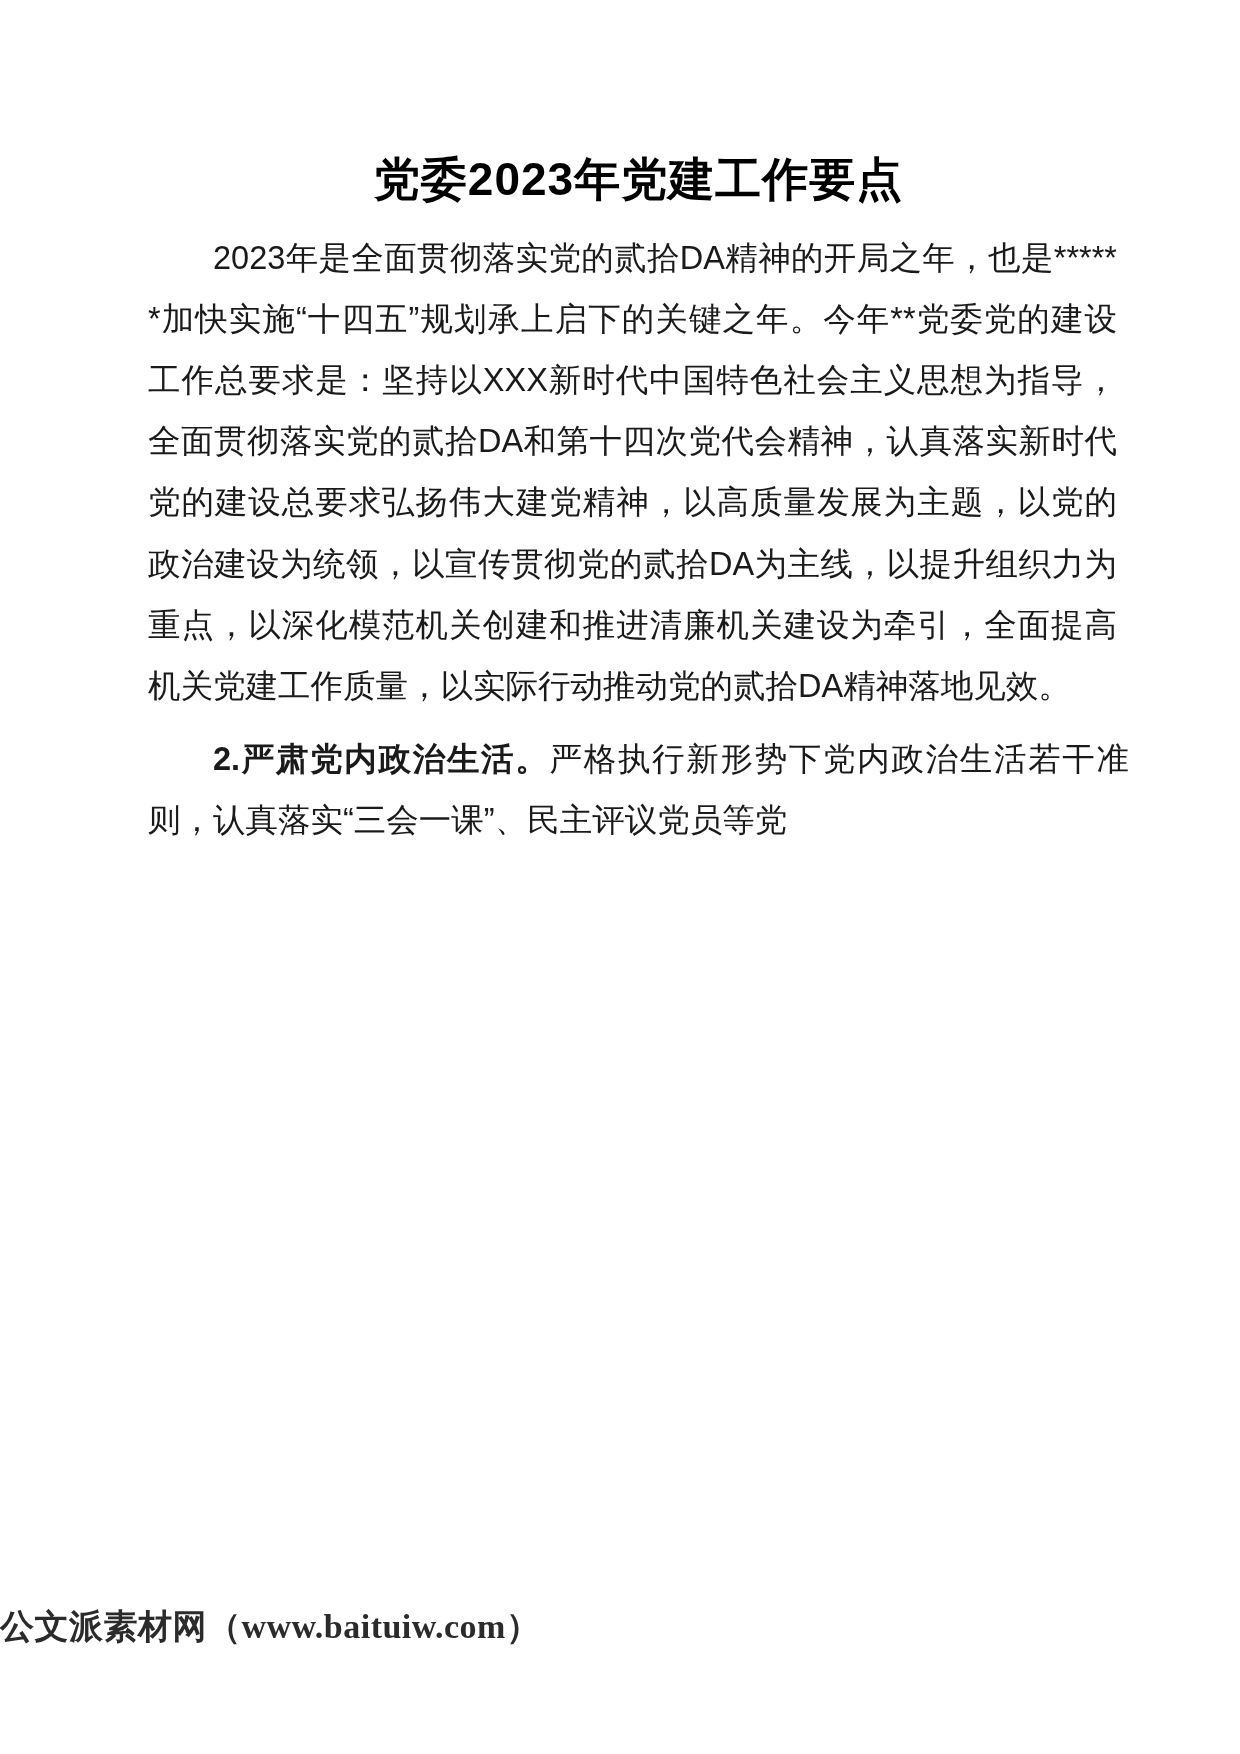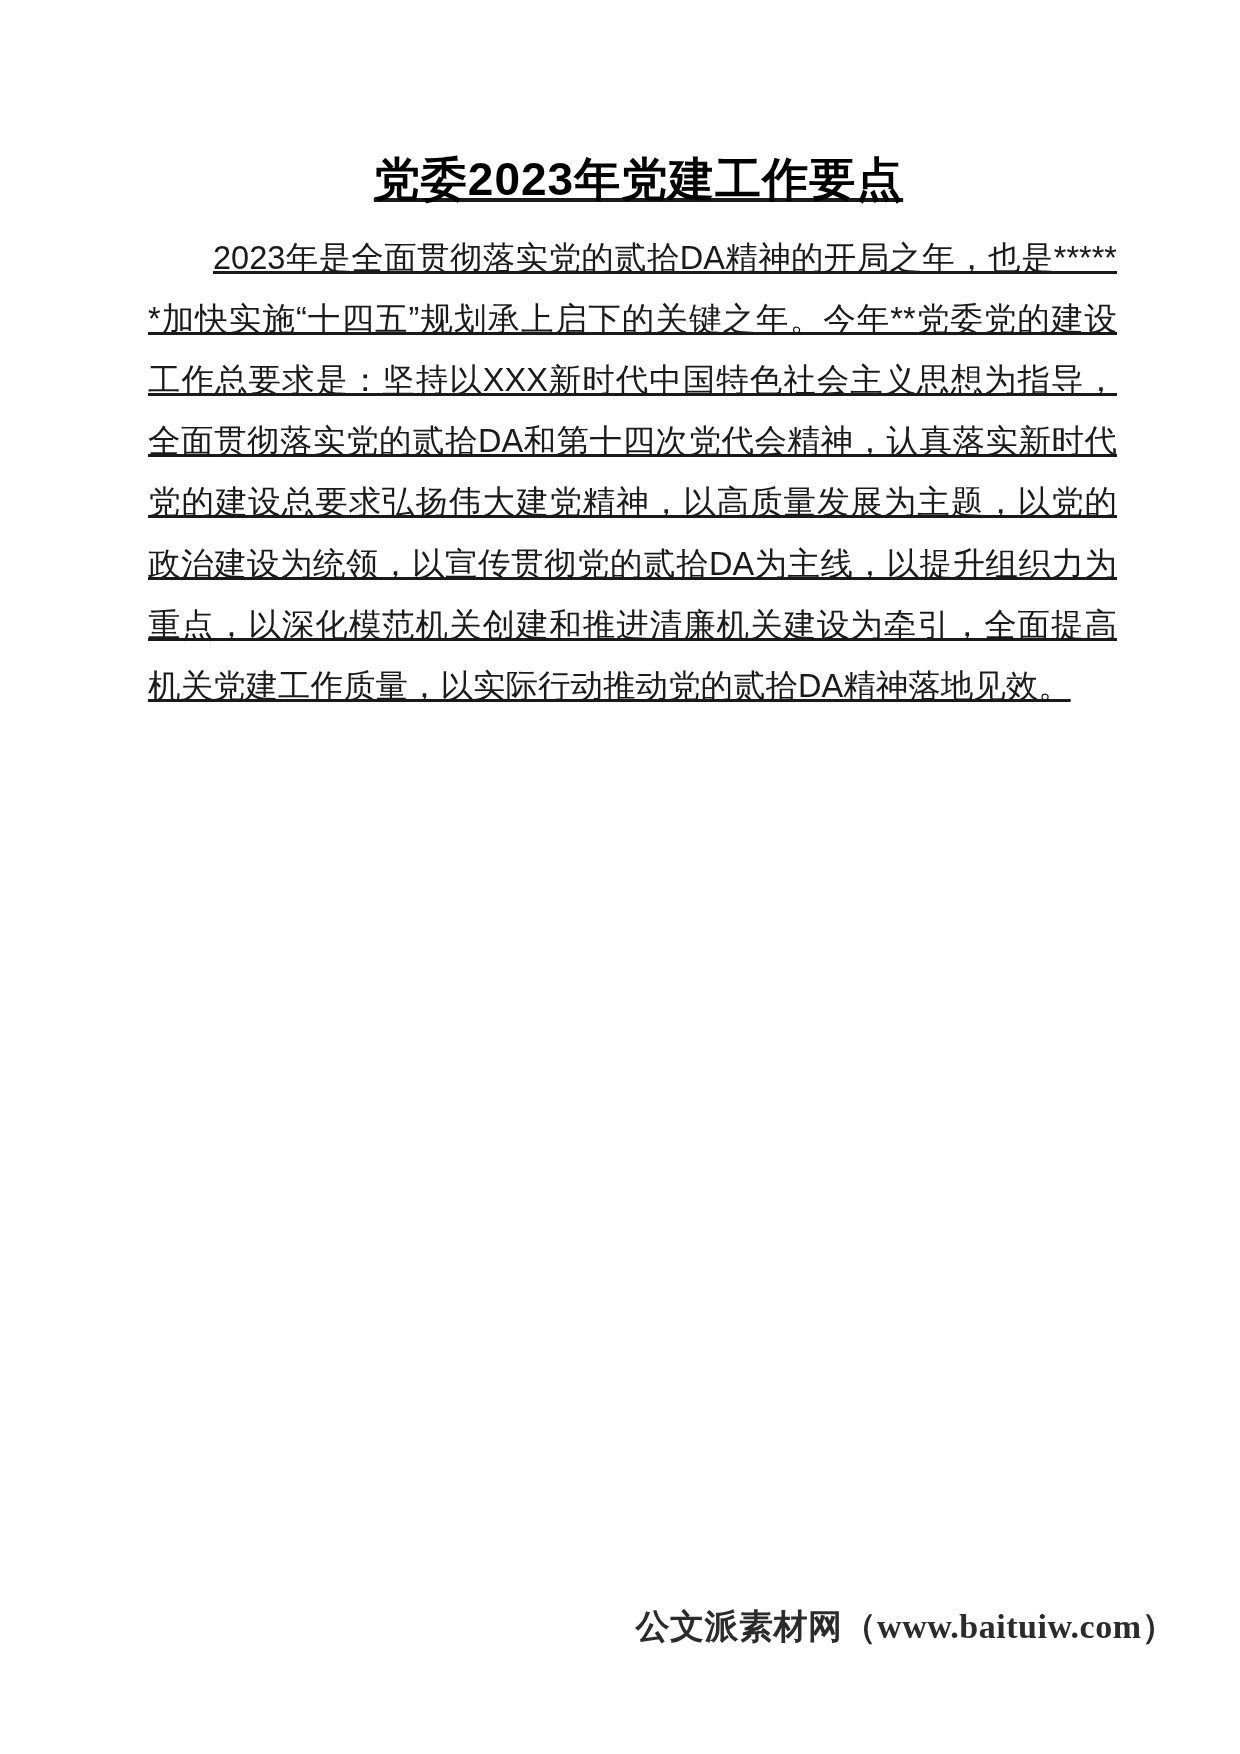--- a/index.html
+++ b/index.html
@@ -16,21 +16,20 @@
     overflow: hidden;
   }
   .page {
     position: absolute;
     left: 0;
     top: 0;
     width: 1240px;
     height: 1754px;
     box-sizing: border-box;
     padding: 120px 111px 0 148px;
-    text-decoration: underline;
   }
   .doc-title {
     font-size: 46px;
     font-weight: bold;
     text-align: center;
     letter-spacing: 1px;
     margin: 28px 0 18px 0;
     line-height: 1.35;
     color: #000;
   }
@@ -60,21 +59,21 @@
     word-break: break-all;
   }
   .item-para b {
     font-weight: bold;
   }
   .footer {
     position: absolute;
     left: 0;
     bottom: 104px;
     width: 1176px;
-    text-align: right;
+    text-align: left;
     font-size: 34px;
     font-weight: bold;
     color: #2b2b2b;
     letter-spacing: 0.5px;
   }
   .footer .site {
     font-family: "Liberation Serif", serif;
     font-weight: bold;
   }
 </style>
@@ -82,18 +81,21 @@
 <body>
 
 <div class="page">
 
   <h1 class="doc-title">党委2023年党建工作要点</h1>
 
   <p class="para">2023年是全面贯彻落实党的贰拾DA精神的开局之年，也是******加快实施“十四五”规划承上启下的关键之年。今年**党委党的建设工作总要求是：坚持以XXX新时代中国特色社会主义思想为指导，全面贯彻落实党的贰拾DA和第十四次党代会精神，认真落实新时代党的建设总要求弘扬伟大建党精神，以高质量发展为主题，以党的政治建设为统领，以宣传贯彻党的贰拾DA为主线，以提升组织力为重点，以深化模范机关创建和推进清廉机关建设为牵引，全面提高机关党建工作质量，以实际行动推动党的贰拾DA精神落地见效。</p>
 
 
 
+  <p class="item-para">
+    <b>2.严肃党内政治生活。</b><span>严格执行新形势下党内政治生活若干准则，认真落实“三会一课”、民主评议党员等党</span>
+  </p>
 
 </div>
 
 <div class="footer">
   <span>公文派素材网</span><span class="site">（www.baituiw.com）</span>
 </div>
 
 </body></html>

